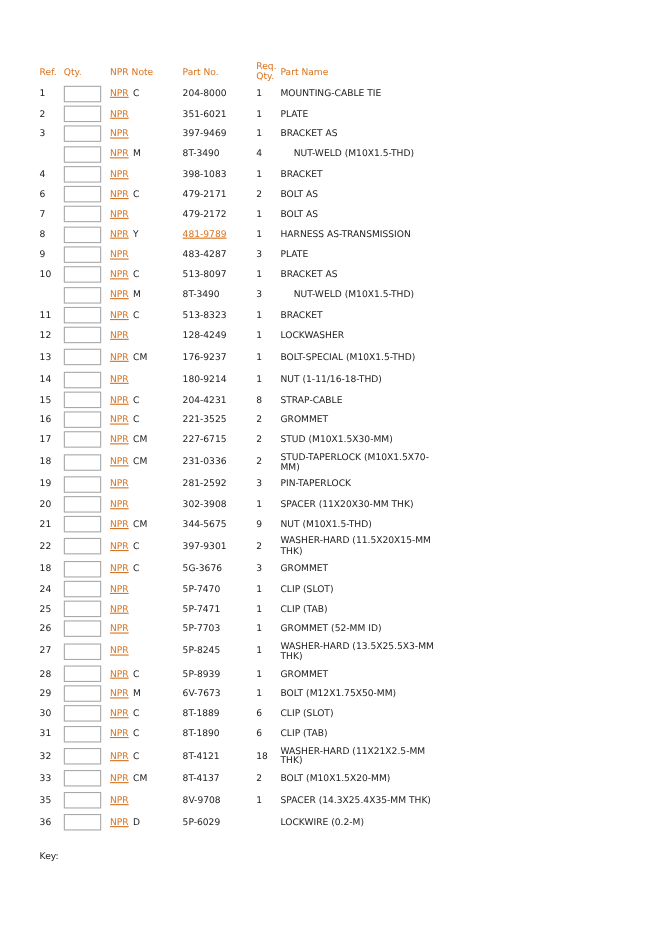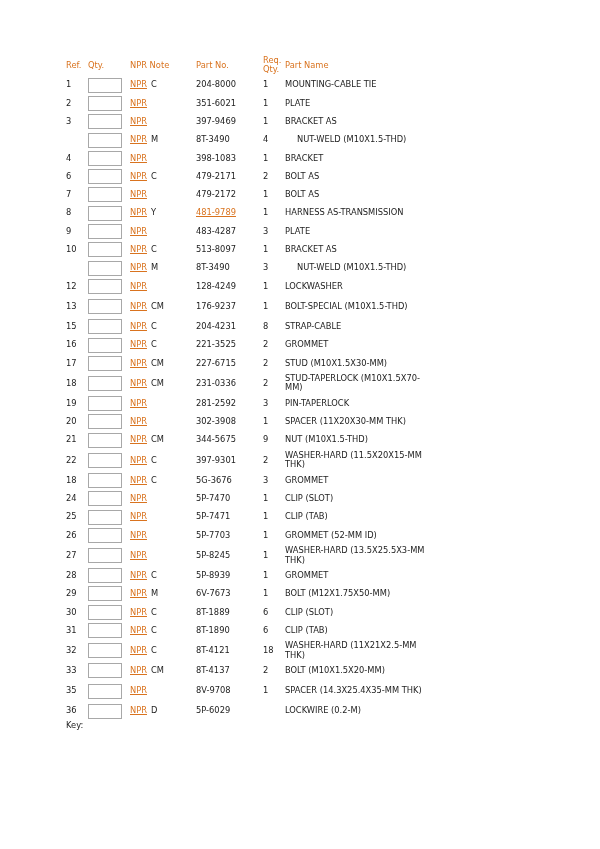--- a/index.html
+++ b/index.html
@@ -1,21 +1,21 @@
 <!DOCTYPE html>
 <html><head>
 <meta charset="utf-8">
 <style>
   html, body { margin: 0; padding: 0; background: #ffffff; }
   body {
     width: 600px; height: 849px; overflow: hidden;
     font-family: "DejaVu Sans", sans-serif;
     font-size: 8.3px; color: #222222;
   }
-  .page { position: relative; padding: 54px 0 0 66px; }
+  .page { position: relative; padding: 54px 0 0 36px; }
   table { border-collapse: collapse; }
   th, td { padding: 0; vertical-align: middle; text-align: left; }
   th {
     color: #d9731f; font-weight: normal; font-size: 8.3px;
     height: 22px; line-height: 9px; vertical-align: middle;
   }
   td { height: 18.3px; line-height: 9.5px; }
   tr.two td { height: 22px; }
   .c-ref { width: 22px; }
   .c-qty { width: 42px; }
@@ -26,21 +26,21 @@
   .qty-box {
     display: block; width: 34px; height: 15px;
     border: 1px solid #a8a8a8; box-sizing: border-box; background: #fff;
     margin-left: 0;
   }
   a.npr, a.plink {
     color: #d9731f; 
   }
   .note { margin-left: 4px; }
   .sub { padding-left: 12px; }
-  .key { font-size: 8.3px; }
+  .key { margin-top: 16px; font-size: 8.3px; }
 </style>
 </head>
 <body>
 
 <div class="page">
   <table>
     <thead>
       <tr>
         <th class="c-ref">Ref.</th>
         <th class="c-qty">Qty.</th>
@@ -155,38 +155,58 @@
           <td class="c-ref"></td>
           <td class="c-qty">
             <input class="qty-box" type="text" style="">
           </td>
           <td class="c-npr"><a href="#" class="npr">NPR</a><span class="note">M</span></td>
           <td class="c-part"><span>8T-3490</span></td>
           <td class="c-req">3</td>
           <td class="c-name sub">NUT-WELD (M10X1.5-THD)</td>
         </tr>
         <tr>
+          <td class="c-ref">11</td>
+          <td class="c-qty">
+            <input class="qty-box" type="text" style="">
+          </td>
+          <td class="c-npr"><a href="#" class="npr">NPR</a><span class="note">C</span></td>
+          <td class="c-part"><span>513-8323</span></td>
+          <td class="c-req">1</td>
+          <td class="c-name">BRACKET</td>
+        </tr>
+        <tr>
           <td class="c-ref">12</td>
           <td class="c-qty">
             <input class="qty-box" type="text" style="">
           </td>
           <td class="c-npr"><a href="#" class="npr">NPR</a><span class="note"></span></td>
           <td class="c-part"><span>128-4249</span></td>
           <td class="c-req">1</td>
           <td class="c-name">LOCKWASHER</td>
         </tr>
         <tr class="two">
           <td class="c-ref">13</td>
           <td class="c-qty">
             <input class="qty-box" type="text" style="">
           </td>
           <td class="c-npr"><a href="#" class="npr">NPR</a><span class="note">CM</span></td>
           <td class="c-part"><span>176-9237</span></td>
           <td class="c-req">1</td>
           <td class="c-name">BOLT-SPECIAL (M10X1.5-THD)</td>
+        </tr>
+        <tr>
+          <td class="c-ref">14</td>
+          <td class="c-qty">
+            <input class="qty-box" type="text" style="">
+          </td>
+          <td class="c-npr"><a href="#" class="npr">NPR</a><span class="note"></span></td>
+          <td class="c-part"><span>180-9214</span></td>
+          <td class="c-req">1</td>
+          <td class="c-name">NUT (1-11/16-18-THD)</td>
         </tr>
         <tr>
           <td class="c-ref">15</td>
           <td class="c-qty">
             <input class="qty-box" type="text" style="">
           </td>
           <td class="c-npr"><a href="#" class="npr">NPR</a><span class="note">C</span></td>
           <td class="c-part"><span>204-4231</span></td>
           <td class="c-req">8</td>
           <td class="c-name">STRAP-CABLE</td>

